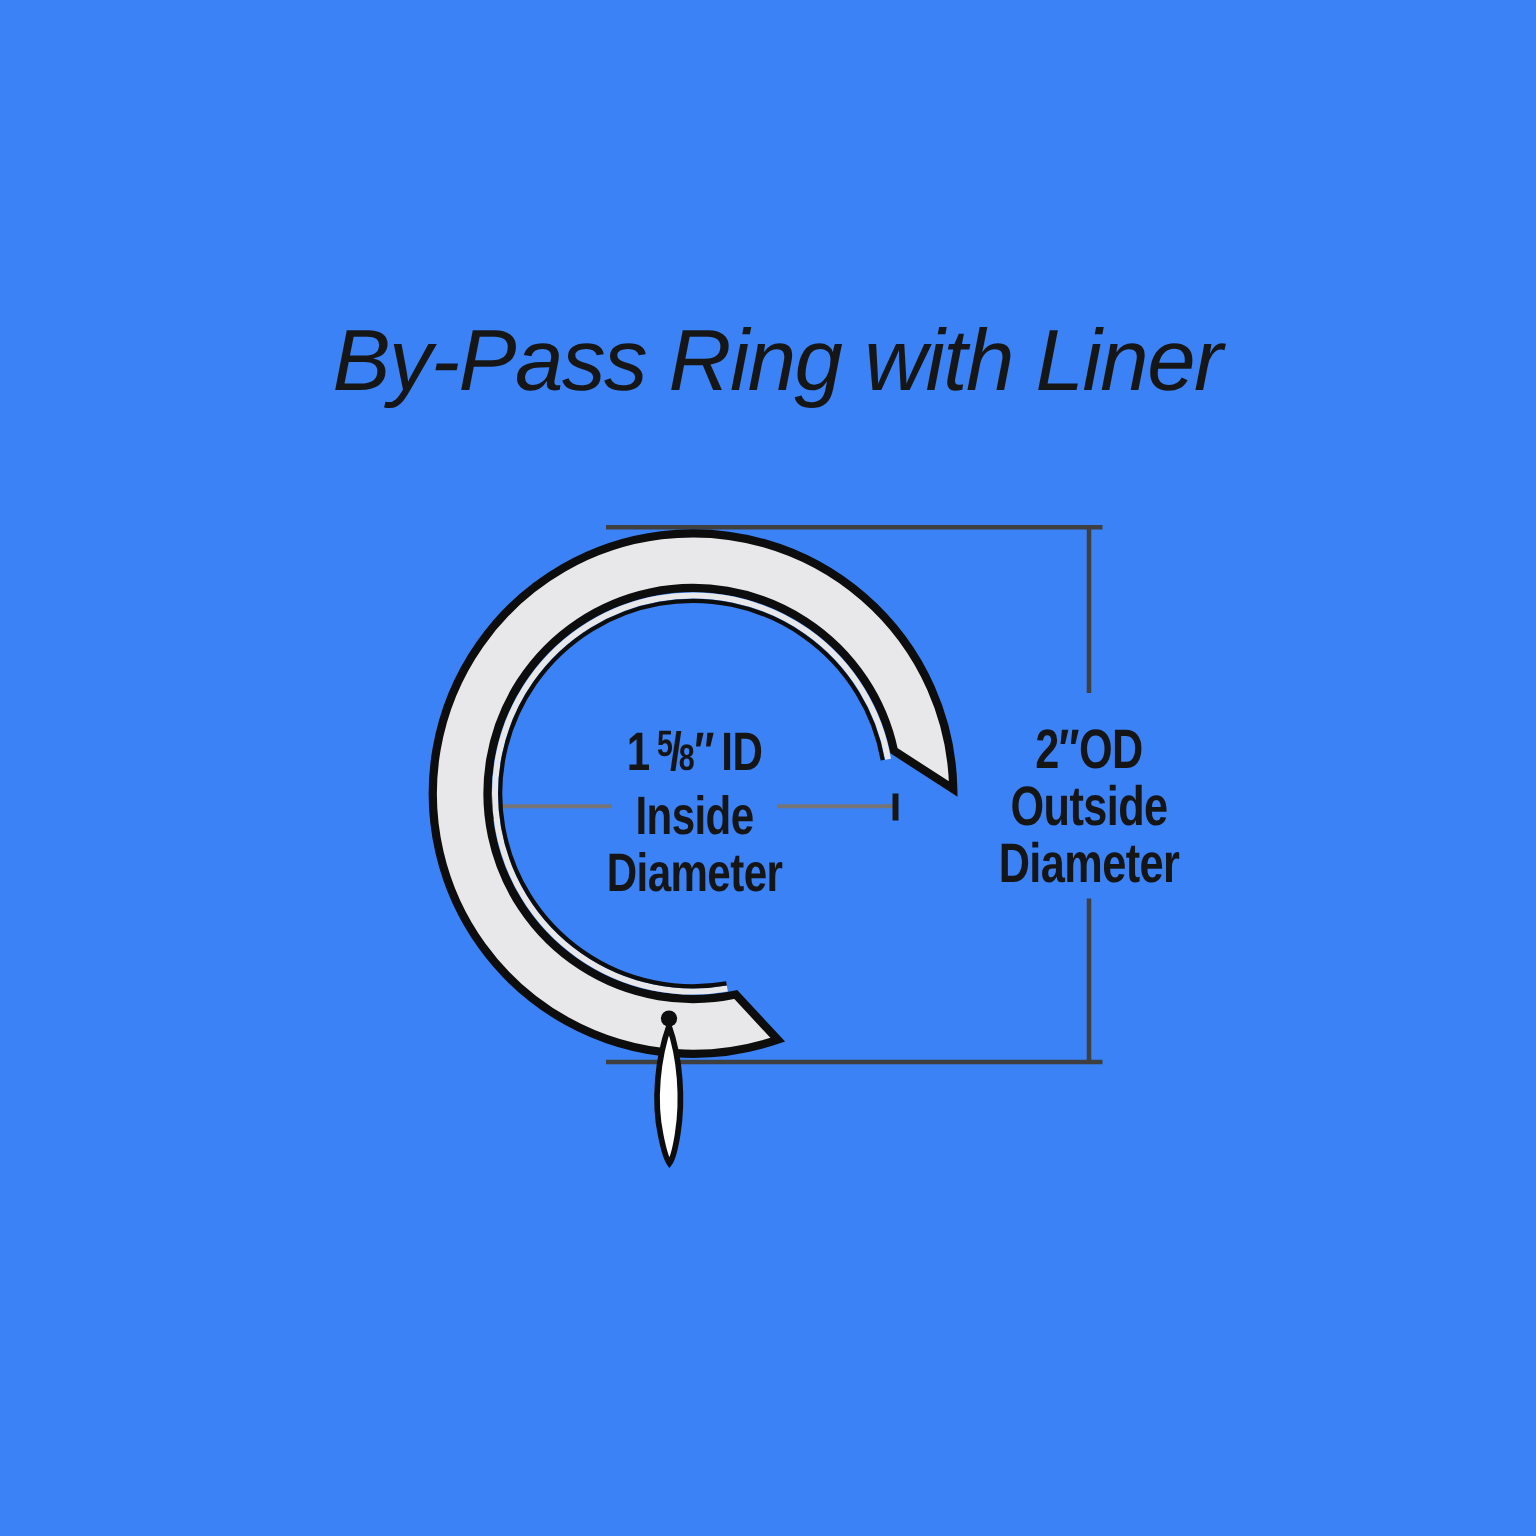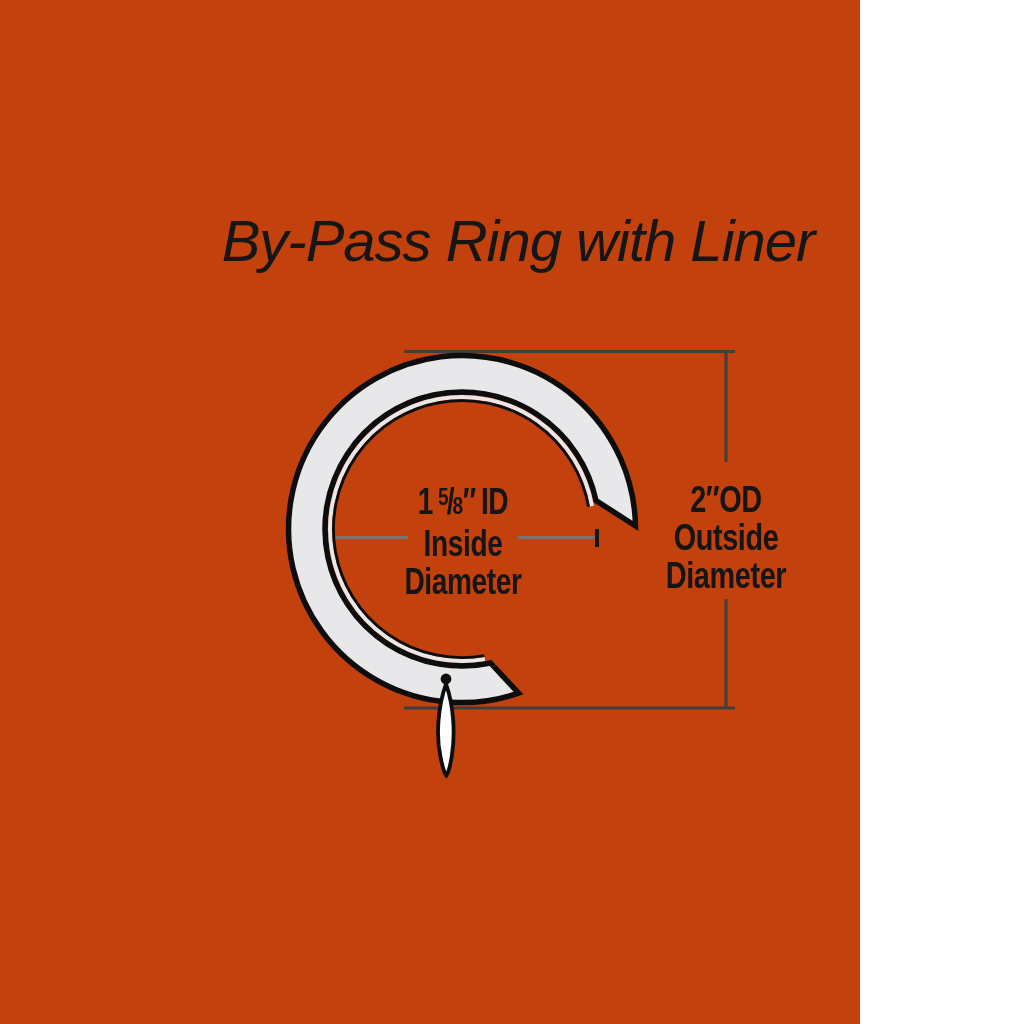--- a/index.html
+++ b/index.html
@@ -1,16 +1,16 @@
 <!DOCTYPE html>
 <html><head>
 <meta charset="utf-8">
 <style>
   html,body{margin:0;padding:0;background:#ffffff;}
-  .canvas{position:relative;width:860px;height:1024px;background:#c2410c;overflow:hidden;
+  .canvas{position:relative;width:1024px;height:1024px;background:#3b82f6;overflow:hidden;
           font-family:"Liberation Sans",sans-serif;}
   .drawing{position:absolute;left:0;top:0;width:1024px;height:1024px;}
   .page-title{position:absolute;left:6px;top:210px;width:1024px;text-align:center;
               font-family:"Liberation Sans",sans-serif;font-style:italic;font-weight:400;
               font-size:58px;line-height:62px;color:#161616;letter-spacing:-1px;}
   .dim-label{position:absolute;width:300px;text-align:center;
              font-family:"Liberation Sans",sans-serif;font-weight:bold;color:#151515;
              transform:scaleX(0.78);transform-origin:50% 50%;letter-spacing:-0.5px;}
   .id-label{left:313px;top:478px;font-size:36px;line-height:38px;}
   .od-label{left:576px;top:481px;font-size:37px;line-height:38px;}

